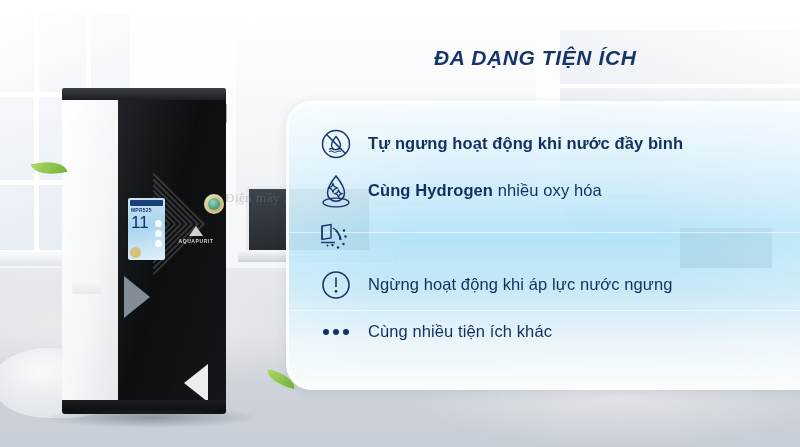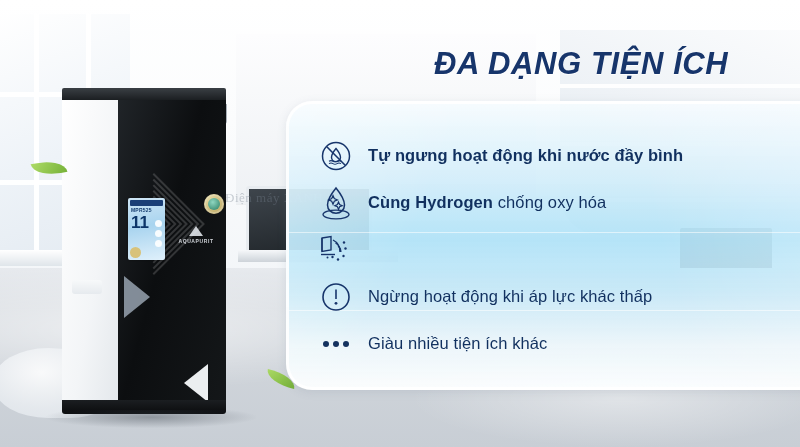--- a/index.html
+++ b/index.html
@@ -117,21 +117,21 @@
   }
   
   .pf-label{
     position:absolute;left:66px;top:110px;width:37px;height:62px;
     background:linear-gradient(170deg,#cfe6f6 0%,#a9d4ef 45%,#dff0fb 100%);
     border-radius:2px;overflow:hidden;
     box-shadow:0 0 2px rgba(0,0,0,.35);
   }
   .pf-label .l-top{position:absolute;left:2px;top:2px;right:2px;height:6px;background:#1b3f77;border-radius:1px;}
   .pf-label .l-code{position:absolute;left:3px;top:9px;color:#123a6e;font-size:5px;font-weight:bold;letter-spacing:.2px;}
-  .pf-label .l-num{position:absolute;left:3px;top:16px;color:#0d3568;font-size:17px;font-weight:bold;line-height:17px;}
+  .pf-label .l-num{position:absolute;left:3px;top:16px;color:#0d3568;font-size:17px;font-weight:normal;line-height:17px;}
   .pf-label .l-dots{position:absolute;right:3px;top:22px;}
   .pf-label .l-dots i{display:block;width:7px;height:7px;border-radius:50%;background:rgba(255,255,255,.9);margin-bottom:3px;}
   .pf-label .l-bot{position:absolute;left:2px;bottom:2px;width:11px;height:11px;border-radius:50%;background:#d8c27a;}
   .pf-logo{
     position:absolute;left:112px;top:138px;width:44px;text-align:center;
     color:rgba(235,240,246,.85);font-size:5px;letter-spacing:.6px;font-weight:bold;
   }
   .pf-logo .tri{
     width:0;height:0;margin:0 auto 2px auto;
     border-left:7px solid transparent;border-right:7px solid transparent;
@@ -187,27 +187,27 @@
     background:
       linear-gradient(115deg,rgba(255,255,255,.30) 0%,rgba(255,255,255,0) 28%),
       linear-gradient(255deg,rgba(255,255,255,.22) 0%,rgba(255,255,255,0) 32%);
     pointer-events:none;
   }
   .panel .ridge{position:absolute;height:1px;background:rgba(255,255,255,.55);}
 
   
   .title{
     position:absolute;left:434px;top:46px;
-    font-size:31px;font-weight:bold;font-style:italic;
+    font-size:21px;font-weight:bold;font-style:italic;
     color:#17356b;letter-spacing:.6px;white-space:nowrap;
     text-shadow:0 1px 0 rgba(255,255,255,.8);
   }
 
   
-  .features{position:absolute;left:310px;top:132px;width:480px;}
+  .features{position:absolute;left:310px;top:120px;width:480px;}
   .frow{position:relative;display:flex;align-items:center;height:47px;}
   .fico{
     width:52px;min-width:52px;height:44px;display:flex;align-items:center;justify-content:center;
     color:#17356b;
   }
   .ftext{
     font-size:16.5px;color:#11305f;white-space:nowrap;letter-spacing:.1px;
     margin-left:6px;
   }
   .ftext.bold{font-weight:bold;}
@@ -326,21 +326,21 @@
     <div class="frow">
       <div class="fico">
         <svg width="34" height="36" viewBox="0 0 34 36" fill="none" stroke="#17356b" stroke-width="1.5">
           <path d="M17 3 C17 3 8.5 13.5 8.5 20 C8.5 24.7 12.3 28.2 17 28.2 C21.7 28.2 25.5 24.7 25.5 20 C25.5 13.5 17 3 17 3 Z"></path>
           <path d="M14 10.5 l1.3 3.1 l3.1 1.3 l-3.1 1.3 l-1.3 3.1 l-1.3 -3.1 l-3.1 -1.3 l3.1 -1.3 z" stroke-width="1.2"></path>
           <path d="M19.5 17 l1.1 2.6 l2.6 1.1 l-2.6 1.1 l-1.1 2.6 l-1.1 -2.6 l-2.6 -1.1 l2.6 -1.1 z" stroke-width="1.2"></path>
           <ellipse cx="17" cy="29.5" rx="13" ry="4.4" stroke-width="1.3"></ellipse>
         </svg>
       </div>
       <div class="ftext">
-        <span class="b">Cùng Hydrogen</span><span> chống oxy hóa</span>
+        <span class="b">Cùng Hydrogen</span><span> nhiều oxy hóa</span>
       </div>
     </div>
 
     <div class="frow">
       <div class="fico">
         <svg width="36" height="32" viewBox="0 0 36 32" fill="none" stroke="#17356b" stroke-width="1.4">
           <path d="M4 4 L13 2.5 L13 16 L4 17.5 Z"></path>
           <line x1="4" y1="4" x2="4" y2="17.5"></line>
           <path d="M3 20.5 L17 20.5"></path>
           <path d="M15 6 q7 3.5 7 12" stroke-width="1.3"></path>
@@ -357,28 +357,28 @@
     </div>
 
     <div class="frow">
       <div class="fico">
         <svg width="32" height="32" viewBox="0 0 32 32" fill="none" stroke="#17356b" stroke-width="1.6">
           <circle cx="16" cy="16" r="13"></circle>
           <line x1="16" y1="8.5" x2="16" y2="18"></line>
           <circle cx="16" cy="22.3" r="1.4" fill="#17356b" stroke="none"></circle>
         </svg>
       </div>
-      <div class="ftext">Ngừng hoạt động khi áp lực khác thấp</div>
+      <div class="ftext">Ngừng hoạt động khi áp lực nước ngưng</div>
     </div>
 
     <div class="frow">
       <div class="fico">
         <div class="dots">
             <i></i>
             <i></i>
             <i></i>
           </div>
       </div>
-      <div class="ftext">Giàu nhiều tiện ích khác</div>
+      <div class="ftext">Cùng nhiều tiện ích khác</div>
     </div>
 
   </div>
 </div>
 
 </body></html>

